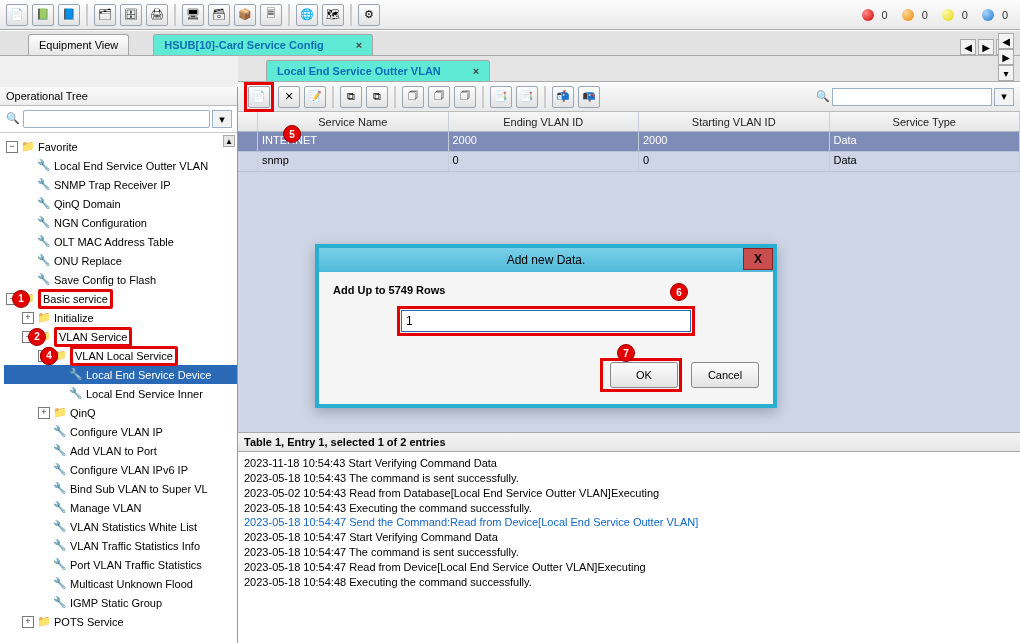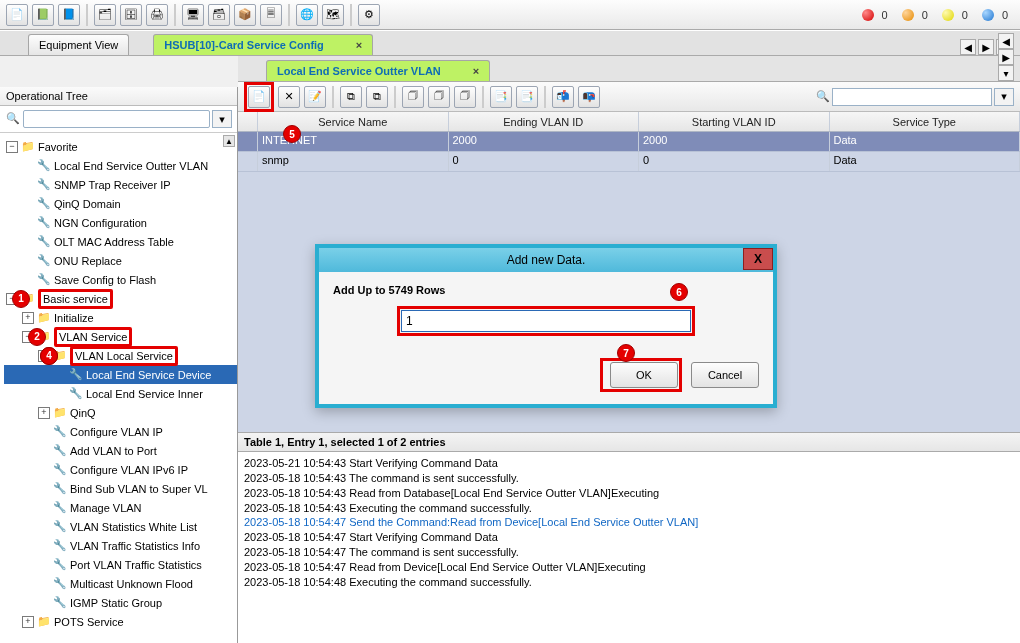--- a/index.html
+++ b/index.html
@@ -53,21 +53,21 @@
     padding:4px 10px;
     background: linear-gradient(#fdfdfd,#e6e6e6);
     border:1px solid #a6a6a6;
     border-bottom:none;
     border-radius:3px 3px 0 0;
     margin-right:4px;
     cursor:pointer;
     font-size:11px;
     display:flex; align-items:center; gap:6px;margin-left:20px;
   }
-  .tab.active { color:#0f6db5; font-weight:bold; background:#bef264;gap:32px; }
+  .tab.active { color:#0f6db5; font-weight:bold; background:#5eead4;gap:32px; }
   .tab .close { color:#444; font-weight:bold; cursor:pointer; }
   .tabbar .navbtns{margin-left:auto;display:flex;gap:2px;}
   .navbtn{width:16px;height:16px;border:1px solid #aaa;background:#f3f3f3;display:flex;align-items:center;justify-content:center;font-size:10px;}
 
   
   .layout { display:flex; height: calc(643px - 30px - 26px); position:relative; }
   .left-panel {
     width:238px;
     border-right:1px solid #999;
     background:#fff;
@@ -449,23 +449,23 @@
         <div class="cell">0</div>
         <div class="cell">0</div>
         <div class="cell">Data</div>
       </div>
       <div class="grid-spacer"></div>
     </div>
 
     <div class="table-status">Table 1, Entry 1, selected 1 of 2 entries</div>
 
     <div class="log-area">
-      <div class="log-line">2023-05-21 10:54:43 Start Verifying Command Data</div>
+      <div class="log-line">2023-11-18 10:54:43 Start Verifying Command Data</div>
       <div class="log-line">2023-05-18 10:54:43 The command is sent successfully.</div>
-      <div class="log-line">2023-05-18 10:54:43 Read from Database[Local End Service Outter VLAN]Executing</div>
+      <div class="log-line">2023-05-02 10:54:43 Read from Database[Local End Service Outter VLAN]Executing</div>
       <div class="log-line">2023-05-18 10:54:43 Executing the command successfully.</div>
       <div class="log-line blue">2023-05-18 10:54:47 Send the Command:Read from Device[Local End Service Outter VLAN]</div>
       <div class="log-line">2023-05-18 10:54:47 Start Verifying Command Data</div>
       <div class="log-line">2023-05-18 10:54:47 The command is sent successfully.</div>
       <div class="log-line">2023-05-18 10:54:47 Read from Device[Local End Service Outter VLAN]Executing</div>
       <div class="log-line">2023-05-18 10:54:48 Executing the command successfully.</div>
     </div>
   </div>
 
 </div>

